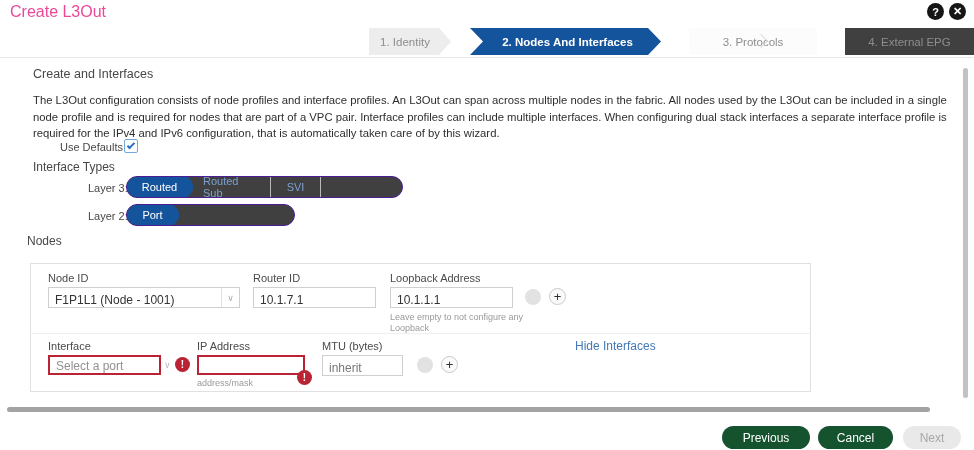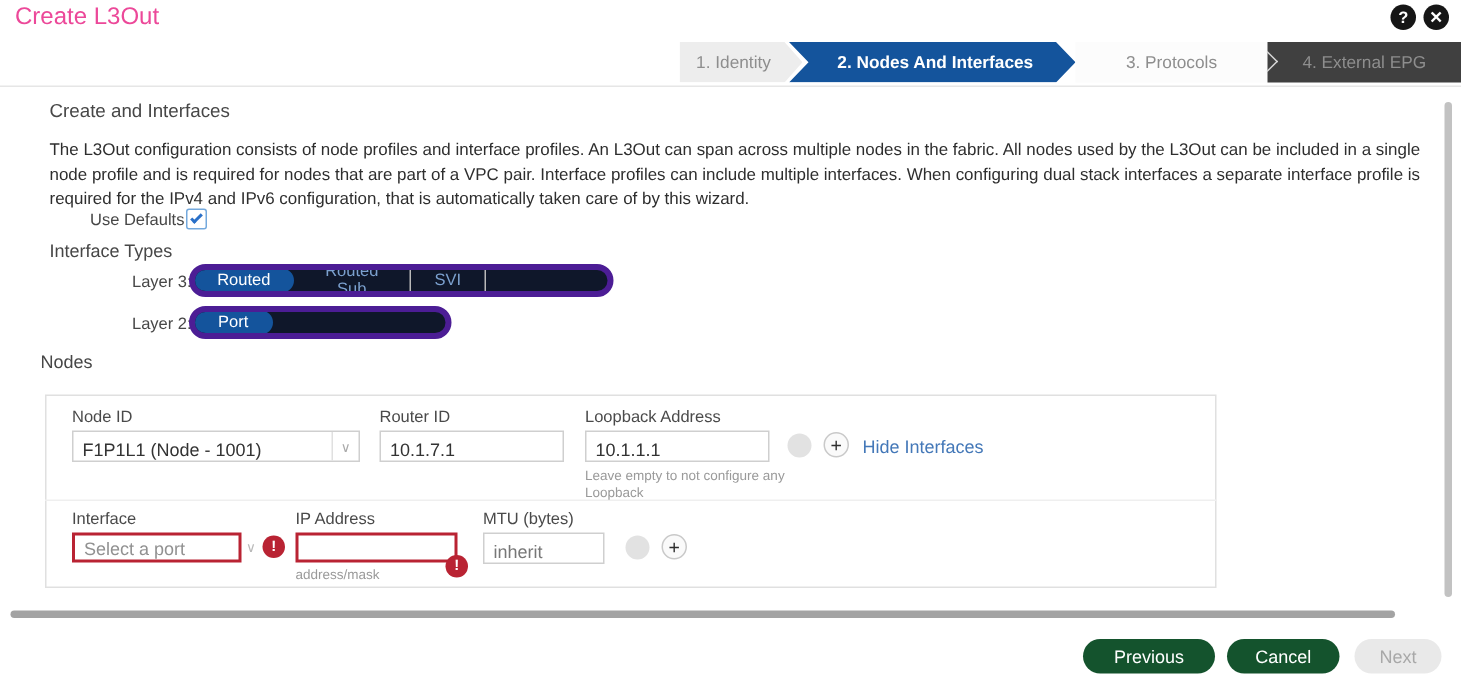--- a/index.html
+++ b/index.html
@@ -16,21 +16,21 @@
   .hdr-icon {
     position:absolute; top:3px; width:17px; height:17px; border-radius:50%;
     background:#161616; color:#fff; font-size:11px; font-weight:bold;
     display:flex; align-items:center; justify-content:center; cursor:pointer;
   }
   #help-icon { right:30px; }
   #close-icon { right:8px; }
   .hdr-divider { position:absolute; left:0; top:57px; width:974px; height:1px; background:#e6e6e6; }
 
   
-  .steps { position:absolute; right:0; top:28px; height:27px; display:flex; }
+  .steps { position:absolute; right:0; top:28px; height:27px; display:flex;gap:28px; }
   .step {
     display:flex; align-items:center; justify-content:center;
     height:27px; font-size:11.5px; color:#8e8e8e; cursor:pointer;
   }
   .step-1 { width:82px; background:#ededed;
     clip-path: polygon(0 0, calc(100% - 12px) 0, 100% 50%, calc(100% - 12px) 100%, 0 100%);
     padding-right:10px; }
   .step-active { width:191px; margin-left:-9px; background:#14549c; color:#fff; font-weight:bold;
     clip-path: polygon(0 0, calc(100% - 13px) 0, 100% 50%, calc(100% - 13px) 100%, 0 100%, 13px 50%);
     padding-left:10px; padding-right:6px; }
@@ -45,22 +45,22 @@
                    line-height:16.5px; color:#2e2e2e; }
   .use-defaults-label { position:absolute; left:60px; top:141px; font-size:11px; color:#474747; }
   .checkbox { position:absolute; left:124px; top:139px; width:14px; height:14px;
     border:1px solid #74a9dd; border-radius:2px; background:#fff; cursor:pointer; }
   .checkbox .check { position:absolute; left:2px; top:3px; width:8px; height:4px;
     border-left:2px solid #2a70c8; border-bottom:2px solid #2a70c8; transform:rotate(-45deg); }
 
   
   .if-types-title { position:absolute; left:33px; top:160px; font-size:12px; color:#474747; }
   .layer-label { position:absolute; font-size:11px; color:#474747; }
-  .seg-group { position:absolute; height:22px; display:flex; border:4px solid #4c1d95;
-    border-radius:11px; overflow:hidden; background:#0f172a;text-align:center; }
+  .seg-group { position:absolute; height:22px; display:flex; border:1px solid #4c1d95;
+    border-radius:11px; overflow:hidden; background:#404040; }
   .seg-btn { display:flex; align-items:center; justify-content:center; font-size:11px;
     color:#7ba0ce; border-right:1px solid #b9b9b9; cursor:pointer; padding:0 10px; }
   .seg-btn:last-child { border-right:none;margin-top:36px; }
   .seg-btn.selected { background:#14549c; color:#fff; border-radius:11px; margin:-1px 0 -1px -1px;
     border-right:none; }
 
   
   .nodes-title { position:absolute; left:27px; top:234px; font-size:12px; color:#474747; }
   .formbox { position:absolute; left:30px; top:263px; width:781px; height:129px;
     border:1px solid #e0e0e0; background:#fff; }
@@ -76,21 +76,21 @@
   .placeholder { color:#919191; }
   .hint { position:absolute; font-size:9px; color:#9a9a9a; line-height:11px; }
   .chev-sm { position:absolute; color:#b9b9b9; font-size:9px; }
   .err-badge { position:absolute; width:15px; height:15px; border-radius:50%; background:#b92333;
     color:#fff; font-size:10px; font-weight:bold; display:flex; align-items:center; justify-content:center; }
   .circle-btn { position:absolute; border-radius:50%; display:flex; align-items:center;
     justify-content:center; }
   .circle-btn.disabled { width:16px; height:16px; background:#e2e2e2; }
   .circle-btn.active { width:17px; height:17px; background:#fafafa; border:1px solid #c9c9c9;
     color:#2e2e2e; font-size:13px; cursor:pointer; }
-  .link { position:absolute; color:#4478b8; font-size:12px; cursor:pointer; }
+  .link { position:absolute; color:#4478b8; font-size:12px; cursor:pointer;margin-top:48px; }
 
   
   .h-scrollbar { position:absolute; left:7px; top:407px; width:923px; height:5px;
     background:#a3a3a3; border-radius:3px; cursor:pointer; }
   .v-scrollbar { position:absolute; left:963px; top:68px; width:5px; height:330px;
     background:#c2c2c2; border-radius:3px; cursor:pointer; }
 
   
   .btn { position:absolute; top:426px; height:23px; border:none; border-radius:12px;
     font-size:12px; font-family:"Liberation Sans", sans-serif;

